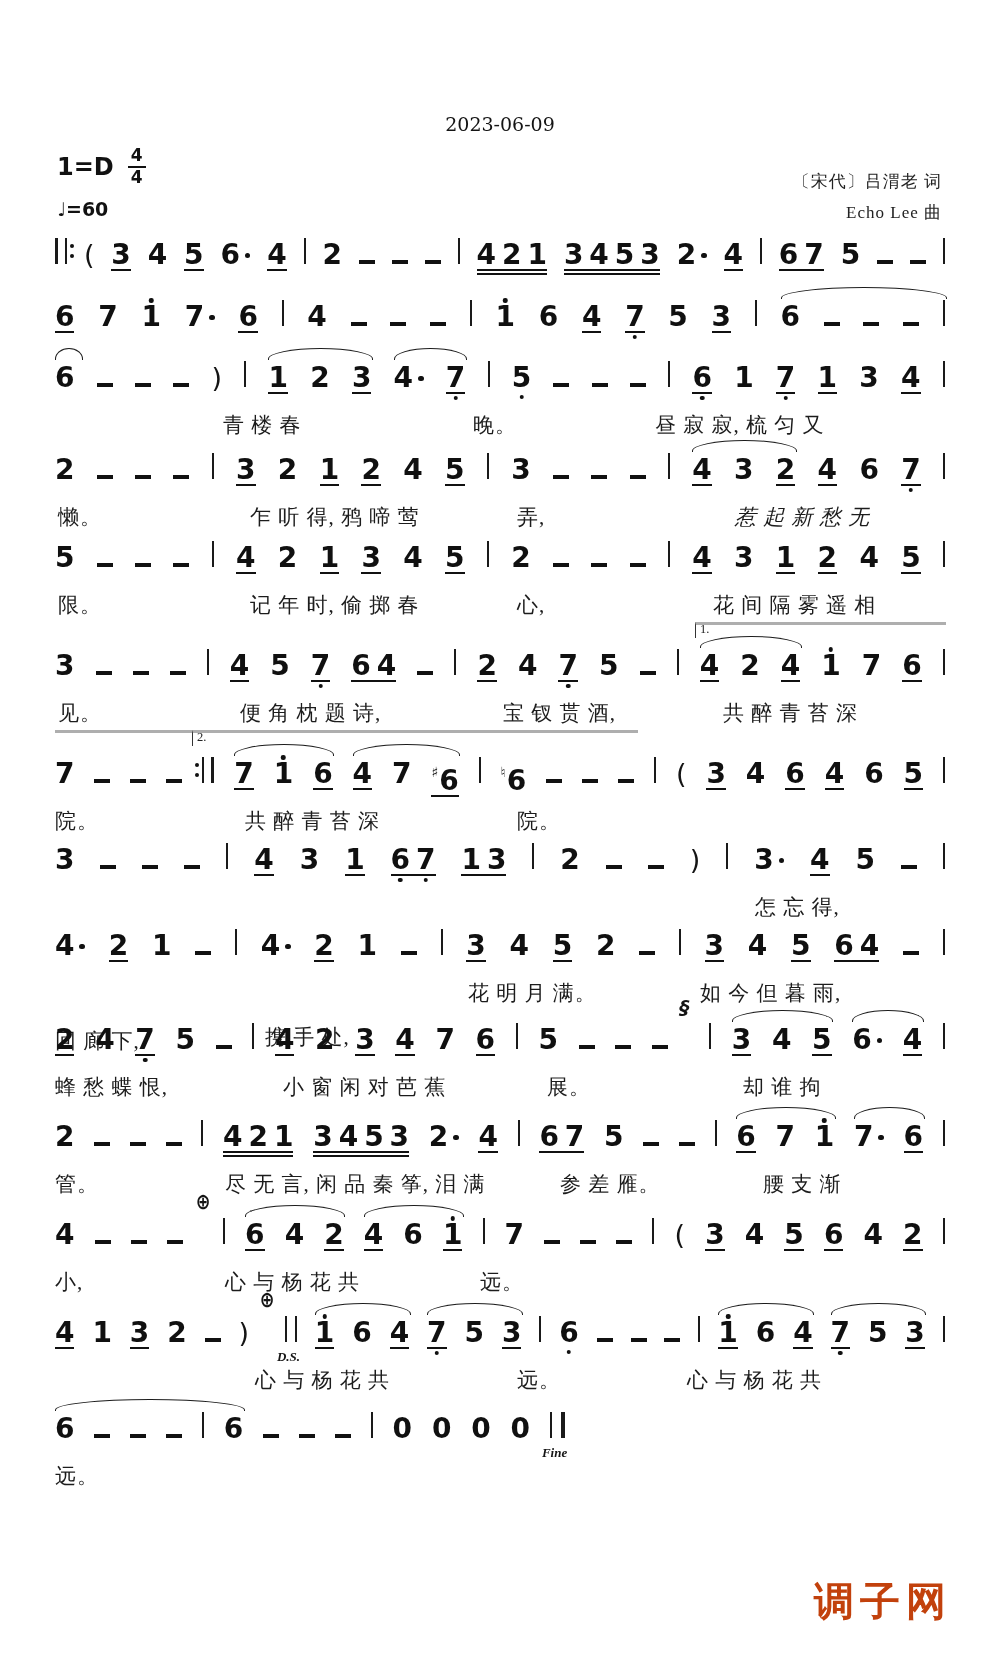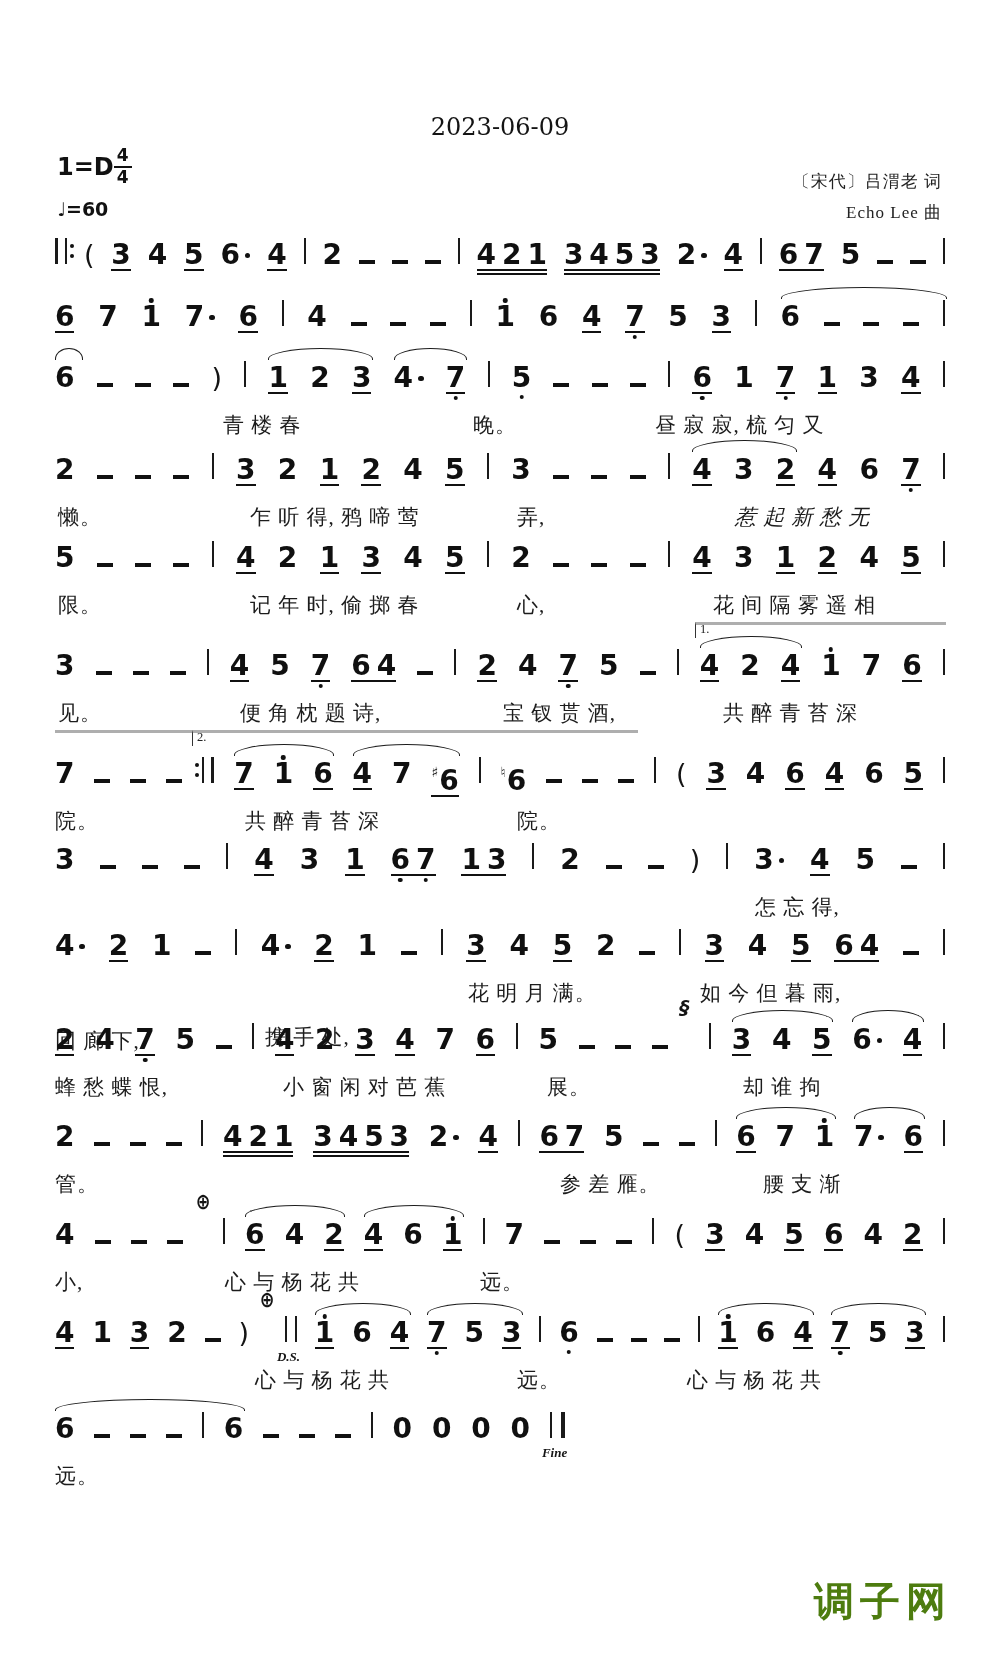--- a/index.html
+++ b/index.html
@@ -1,20 +1,20 @@
 <!DOCTYPE html>
 <html><head>
 <meta charset="utf-8">
 <style>
   html,body{margin:0;padding:0;background:#fff}
   body{width:1000px;height:1669px;position:relative;font-family:"DejaVu Sans",sans-serif;color:#111;overflow:hidden}
   #page{position:absolute;inset:0;background:#fff}
   .title{position:absolute;top:56px;left:0;width:100%;text-align:center;font-family:"Liberation Serif",serif;font-size:38px;letter-spacing:5px;color:#161616}
-  .date{position:absolute;top:113px;left:0;width:100%;text-align:center;font-family:"DejaVu Serif",serif;font-size:24px;color:#141414}
-  .keyrow{position:absolute;left:57px;top:147px;display:flex;align-items:center;gap:0;font-size:24px;font-weight:600}
+  .date{position:absolute;top:113px;left:0;width:100%;text-align:center;font-family:"DejaVu Serif",serif;font-size:19px;color:#141414}
+  .keyrow{position:absolute;left:57px;top:147px;display:flex;align-items:center;gap:14px;font-size:24px;font-weight:600}
   .timesig{display:inline-flex;flex-direction:column;line-height:1.05;font-size:17px;font-weight:700;text-align:center}
   .timesig .tsu{border-bottom:2px solid #111;padding:0 3px 1px}
   .timesig .tsl{padding:1px 3px 0}
   .tempo{position:absolute;left:57px;top:198px;font-size:19px;font-weight:600}
   .credits{position:absolute;right:58px;top:166px;text-align:right;font-family:"Liberation Serif",serif;font-size:17px;line-height:1.85;color:#222;letter-spacing:1px}
 
   #score{position:absolute;left:55px;top:0;width:890px}
   .line{position:absolute;left:0;display:flex;justify-content:space-between;align-items:baseline}
   .num{font-size:28px;font-weight:700;line-height:22px;display:block;font-family:"DejaVu Sans",sans-serif;color:#101010}
   .numwrap{position:relative;display:inline-block}
@@ -43,21 +43,21 @@
   .sym .glyph{position:absolute;bottom:30px;left:-9px;font-size:20px;font-weight:700;color:#141414}
   .glyph.coda{font-size:22px;display:inline-block;transform:scaleX(.8)}
   .glyph.segno{font-style:italic}
   .arc{position:absolute;top:-13px;height:11px;border:1.8px solid #1c1c1c;border-bottom:none;border-radius:55% 55% 0 0/100% 100% 0 0}
   .volta{position:absolute;top:-27px;height:13px;border-top:3.5px solid #aeaeae}
   .volta.tick{border-left:1.5px solid #333}
   .volta .vl{position:absolute;left:4px;top:-3px;font-size:12.5px;font-family:"Liberation Serif",serif;color:#222}
   .lyr{position:absolute;top:50px;font-family:"Liberation Serif",serif;font-size:21px;white-space:nowrap;color:#1c1c1c;letter-spacing:1px}
 
   .wm{position:absolute;right:48px;bottom:40px;text-align:right;font-weight:700}
-  .wm .wm1{font-size:40px;letter-spacing:6px;color:#4d7c0f;font-family:Liberation Sans, sans-serif}
+  .wm .wm1{font-size:40px;letter-spacing:6px;color:#c2410c;font-family:Liberation Sans, sans-serif}
   .wm .wm2{font-size:31px;color:#ccc5bb;font-family:"DejaVu Sans",sans-serif;margin-top:6px}
 </style>
 </head>
 <body>
 
 <div id="page">
   <div class="date">2023-06-09</div>
   <div class="keyrow">
     <span>1=D</span>
     <span class="timesig">
@@ -1053,20 +1053,21 @@
           </span>
           <span class="dd"></span>
         </span>
         <span class="note u1">
           <span class="numwrap">
             <span class="num">6</span>
           </span>
         </span>
         <span class="bar"></span>
         <div class="lyr" style="left: 0px;">管。</div>
+        <div class="lyr" style="left: 170px;">尽 无 言, 闲 品 秦 筝, 泪 满</div>
         <div class="lyr" style="left: 505px;">参 差 雁。</div>
         <div class="lyr" style="left: 708px;">腰 支   渐</div>
         <div class="arc" style="left: 681px; width: 98px;"></div>
         <div class="arc" style="left: 799px; width: 69px;"></div>
       </div>
       <div class="line" style="top: 1218px; width: 890px;">
         <span class="note">
           <span class="numwrap">
             <span class="num">4</span>
           </span>

